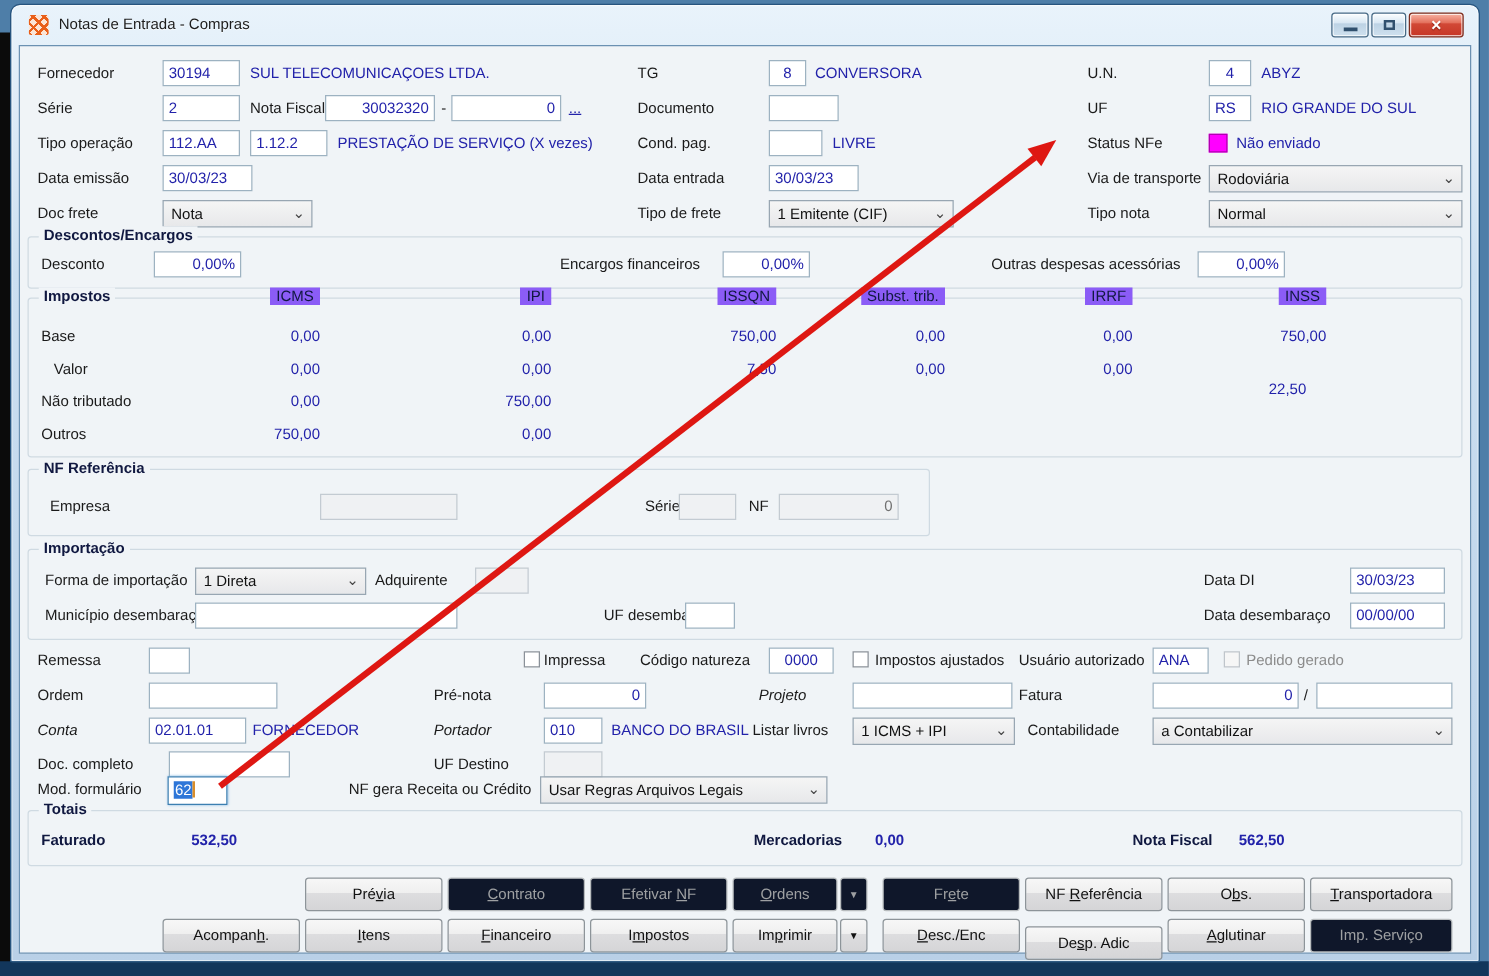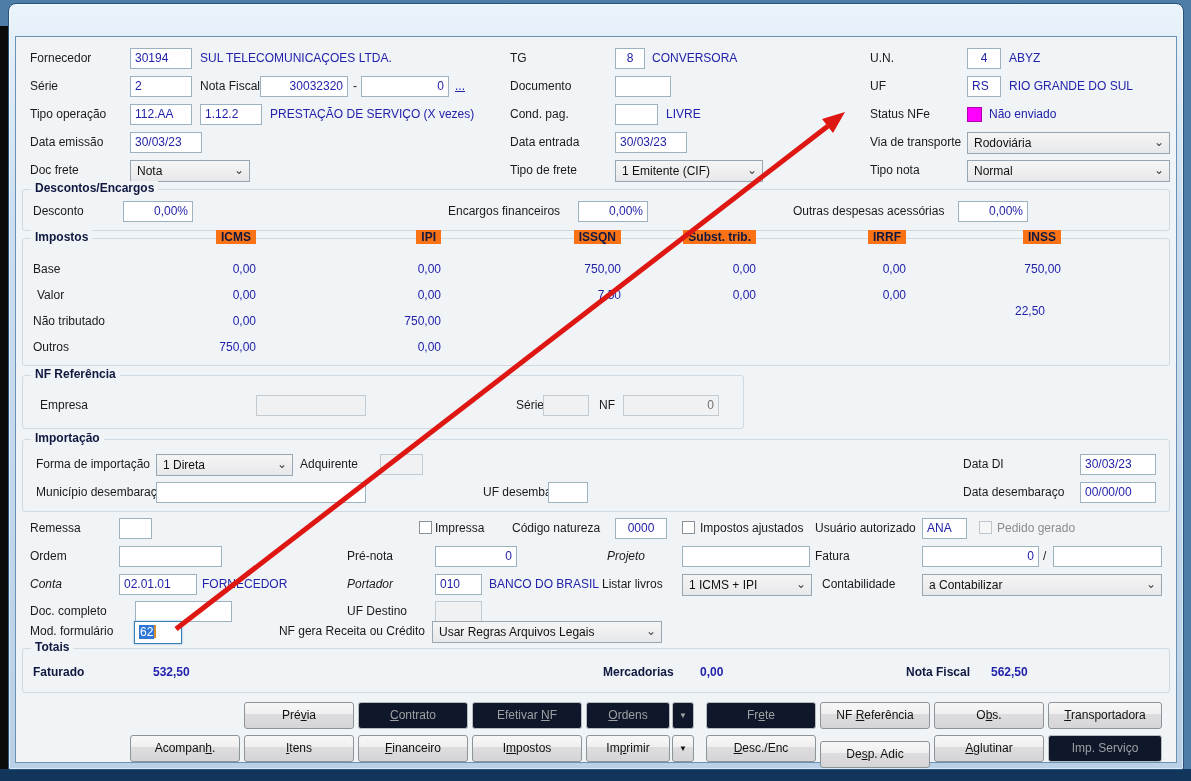--- a/index.html
+++ b/index.html
@@ -37,39 +37,54 @@
   .pre { white-space:pre; }
   .sel { background:#2E76D8; color:#fff; padding:0 1px; }
   .caret { display:inline-block; width:2px; height:13px; background:#D98E2B; vertical-align:-2px; }
   .cmb { position:absolute; height:22px; border:1px solid #98A6B2; background:linear-gradient(#F5F5F5,#E7E8EA);
          font-size:12px; color:#111; line-height:20px; padding:0 18px 0 6px; white-space:nowrap; overflow:hidden; }
   .cmb .chev { position:absolute; right:5px; top:-1px; color:#444; font-size:12px; }
   .cb { position:absolute; width:13px; height:13px; background:#fff; border:1px solid #8A9199; }
   .cb.dis { border-color:#BFC5CB; background:#F6F6F6; }
   .grp { position:absolute; border:1px solid #CFDAE2; border-radius:3px; }
   .cap { position:absolute; top:-9px; left:8px; background:#F0F4F7; padding:0 4px; font-weight:bold; font-size:12px; color:#101840; white-space:nowrap; }
-  .imp-h { position:absolute; top:-9px; background:#f97316; padding:0 5px; font-weight:bold; font-size:12px; color:#101840; }
+  .imp-h { position:absolute; top:-9px; background:#8b5cf6; padding:0 5px; font-weight:normal; font-size:12px; color:#101840; }
   .imp-v { position:absolute; font-size:12px; color:#2222AA; line-height:17px; }
   .swatch { position:absolute; width:15px; height:15px; border:1px solid #B000B0; }
   .lnk { position:absolute; font-size:12px; color:#2222AA; text-decoration:underline; line-height:17px; cursor:pointer; }
   .btn { position:absolute; height:27px; border:1px solid #8D9499; border-radius:3px; font-size:12px; color:#111;
          text-align:center; line-height:25px; background:linear-gradient(#F7F7F7,#EFEFEF 45%,#DDDDDF 46%,#D5D5D7);
          white-space:nowrap; overflow:hidden; cursor:default; }
   .btn.dis { background:#0f172a; border-color:#B8BCBE; color:#9EA0A2; }
   .arrow-svg { position:absolute; left:0; top:0; pointer-events:none; z-index:50; }
   .tlbl { position:absolute; font-weight:bold; font-size:12px; color:#101840; white-space:nowrap; }
   .tval { position:absolute; font-weight:bold; font-size:12px; color:#2222AA; white-space:nowrap; }
 </style>
 </head>
 <body>
 
 <div class="strip-left"></div>
 <div class="strip-bottom"></div>
 
 <div class="win">
+  <div class="titlebar">
+    <span class="app-icon"></span>
+    <span class="title">Notas de Entrada - Compras</span>
+    <span class="wctrl">
+      <span class="wbtn min">
+          <span class="glyph-min"></span>
+        </span>
+      <span class="wbtn max">
+          <span class="glyph-max"></span>
+        </span>
+      <span class="wbtn close">
+          <span class="glyph-x">✕</span>
+        </span>
+    </span>
+  </div>
 
   <div class="client" id="client">
 
     <span class="lbl" style="left:14px;top:13px">Fornecedor</span>
     <div class="inp" style="left:114px;top:11px;width:62px">30194</div>
     <span class="lbl navy" style="left:184px;top:13px">SUL TELECOMUNICAÇOES LTDA.</span>
     <span class="lbl" style="left:494px;top:13px">TG</span>
     <div class="inp center" style="left:599px;top:11px;width:30px">8</div>
     <span class="lbl navy" style="left:636px;top:13px">CONVERSORA</span>
     <span class="lbl" style="left:854px;top:13px">U.N.</span>
@@ -132,21 +147,21 @@
         <span class="imp-h" style="right: 413px;">Subst. trib.</span>
         <span class="imp-h" style="right: 263px;">IRRF</span>
         <span class="imp-h" style="right: 108px;">INSS</span>
         <span class="lbl" style="left: 10px; top: 22px;">Base</span>
         <span class="imp-v" style="right: 913px; top: 22px;">0,00</span>
         <span class="imp-v" style="right: 728px; top: 22px;">0,00</span>
         <span class="imp-v" style="right: 548px; top: 22px;">750,00</span>
         <span class="imp-v" style="right: 413px; top: 22px;">0,00</span>
         <span class="imp-v" style="right: 263px; top: 22px;">0,00</span>
         <span class="imp-v" style="right: 108px; top: 22px;">750,00</span>
-        <span class="lbl" style="left: 14px; top: 48px;">Valor</span>
+        <span class="lbl" style="left: 20px; top: 48px;">Valor</span>
         <span class="imp-v" style="right: 913px; top: 48px;">0,00</span>
         <span class="imp-v" style="right: 728px; top: 48px;">0,00</span>
         <span class="imp-v" style="right: 548px; top: 48px;">7,50</span>
         <span class="imp-v" style="right: 413px; top: 48px;">0,00</span>
         <span class="imp-v" style="right: 263px; top: 48px;">0,00</span>
         <span class="imp-v" style="right: 124px; top: 48px; margin-top: 16px;">22,50</span>
         <span class="lbl" style="left: 10px; top: 74px;">Não tributado</span>
         <span class="imp-v" style="right: 913px; top: 74px;">0,00</span>
         <span class="imp-v" style="right: 728px; top: 74px;">750,00</span>
         <span class="lbl" style="left: 10px; top: 100px;">Outros</span>

